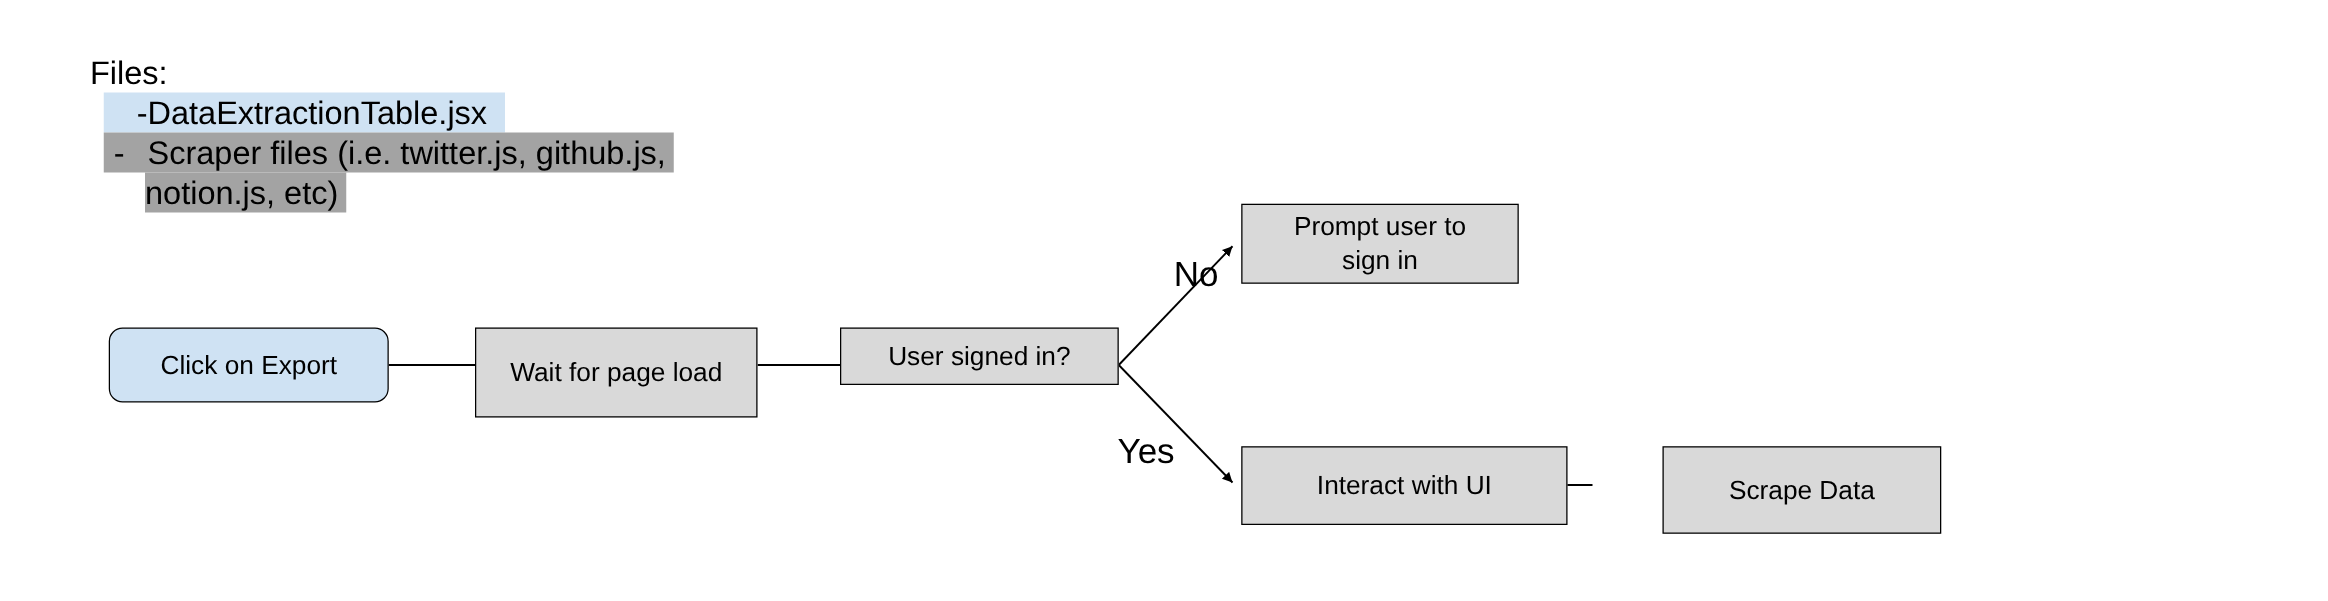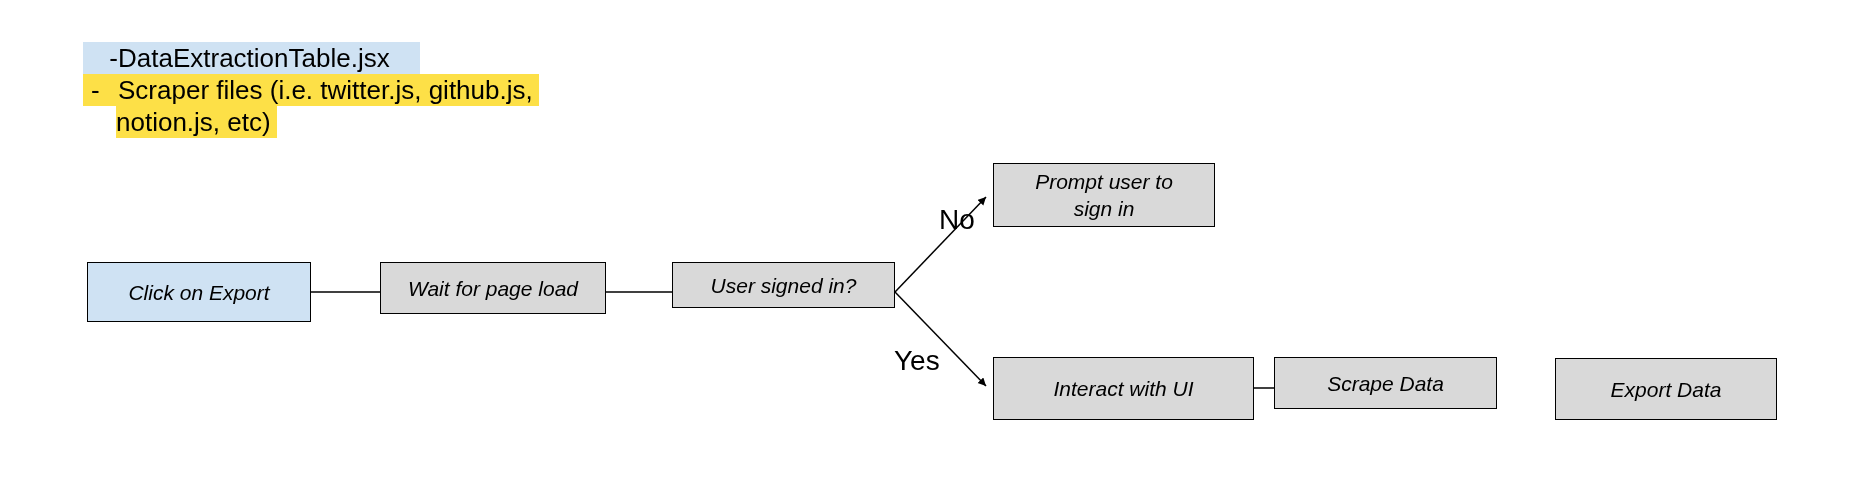--- a/index.html
+++ b/index.html
@@ -20,22 +20,22 @@
     left: 72px;
     top: 42px;
     font-size: 26px;
     line-height: 32px;
     white-space: nowrap;
   }
   .file-line { padding-left: 11px; }
   .file-line.wrap { padding-left: 44px; }
   .hl { padding-top: 1px; padding-bottom: 1px; }
   .hl-blue { background: #cfe2f3; }
-  .hl-gray { background: #fde047; }
-  .hl.trail-long { padding-right: 30px; text-align: right; }
+  .hl-gray { background: #a3a3a3; }
+  .hl.trail-long { padding-right: 14px; text-align: right; }
   .hl.trail { padding-right: 6px; }
   .dash {
     display: inline-block;
     width: 35px;
     padding-left: 8px;
     box-sizing: border-box;
   }
 
   
   .node {
@@ -43,43 +43,43 @@
     box-sizing: border-box;
     border: 1.5px solid #000000;
     background: #d9d9d9;
     display: flex;
     align-items: center;
     justify-content: center;
     text-align: center;
     font-size: 21px;
     line-height: 27px;
     padding: 0 22px;
-    font-style: italic;
   }
-  .node-blue { background: #cfe2f3; }
+  .node-blue { background: #cfe2f3; border-radius: 11px; }
 
   .branch-label {
     position: absolute;
     font-size: 28px;
     line-height: 30px;
   }
 
   .edges-overlay {
     position: absolute;
     left: 0; top: 0;
     width: 1862px; height: 481px;
     pointer-events: none;
   }
 </style>
 </head>
 <body>
 
 <div class="canvas">
 
   <div class="files-note">
+    <div>Files:</div>
     <div class="file-line">
       <span class="hl hl-blue trail-long"><span class="dash">-</span><span>DataExtractionTable.jsx</span></span>
     </div>
     <div class="file-line">
       <span class="hl hl-gray trail"><span class="dash">-</span><span>Scraper files (i.e. twitter.js, github.js,</span></span>
     </div>
     <div class="file-line wrap">
       <span class="hl hl-gray trail"><span>notion.js, etc)</span></span>
     </div>
   </div>
@@ -94,40 +94,37 @@
     <line x1="606" y1="292" x2="672" y2="292" stroke="#000000" stroke-width="1.5"></line>
     <line x1="1216" y1="388" x2="1274" y2="388" stroke="#000000" stroke-width="1.5"></line>
     <line x1="895" y1="292" x2="986" y2="197" stroke="#000000" stroke-width="1.5" marker-end="url(#arrowhead)"></line>
     <line x1="895" y1="292" x2="986" y2="386" stroke="#000000" stroke-width="1.5" marker-end="url(#arrowhead)"></line>
   </svg>
 
   <div class="node node-blue" style="left:87px; top:262px; width:224px; height:60px;">
     <span>Click on Export</span>
   </div>
 
-  <div class="node" style="left:380px; top:262px; width:226px; height:52px;">
+  <div class="node" style="left:380px; top:262px; width:226px; height:72px;">
     <span>Wait for page load</span>
   </div>
 
   <div class="node" style="left:672px; top:262px; width:223px; height:46px;">
     <span>User signed in?</span>
   </div>
 
   <div class="node" style="left:993px; top:163px; width:222px; height:64px;">
     <span>Prompt user to sign in</span>
   </div>
 
   <div class="node" style="left:993px; top:357px; width:261px; height:63px;">
     <span>Interact with UI</span>
   </div>
 
-  <div class="node" style="left:1274px; top:357px; width:223px; height:52px;">
+  <div class="node" style="left:1330px; top:357px; width:223px; height:70px;">
     <span>Scrape Data</span>
   </div>
 
-  <div class="node" style="left:1555px; top:358px; width:222px; height:62px;">
-    <span>Export Data</span>
-  </div>
 
   <div class="branch-label" style="left:939px; top:205px;">No</div>
   <div class="branch-label" style="left:894px; top:346px;text-align:right;">Yes</div>
 
 </div>
 
 </body></html>

